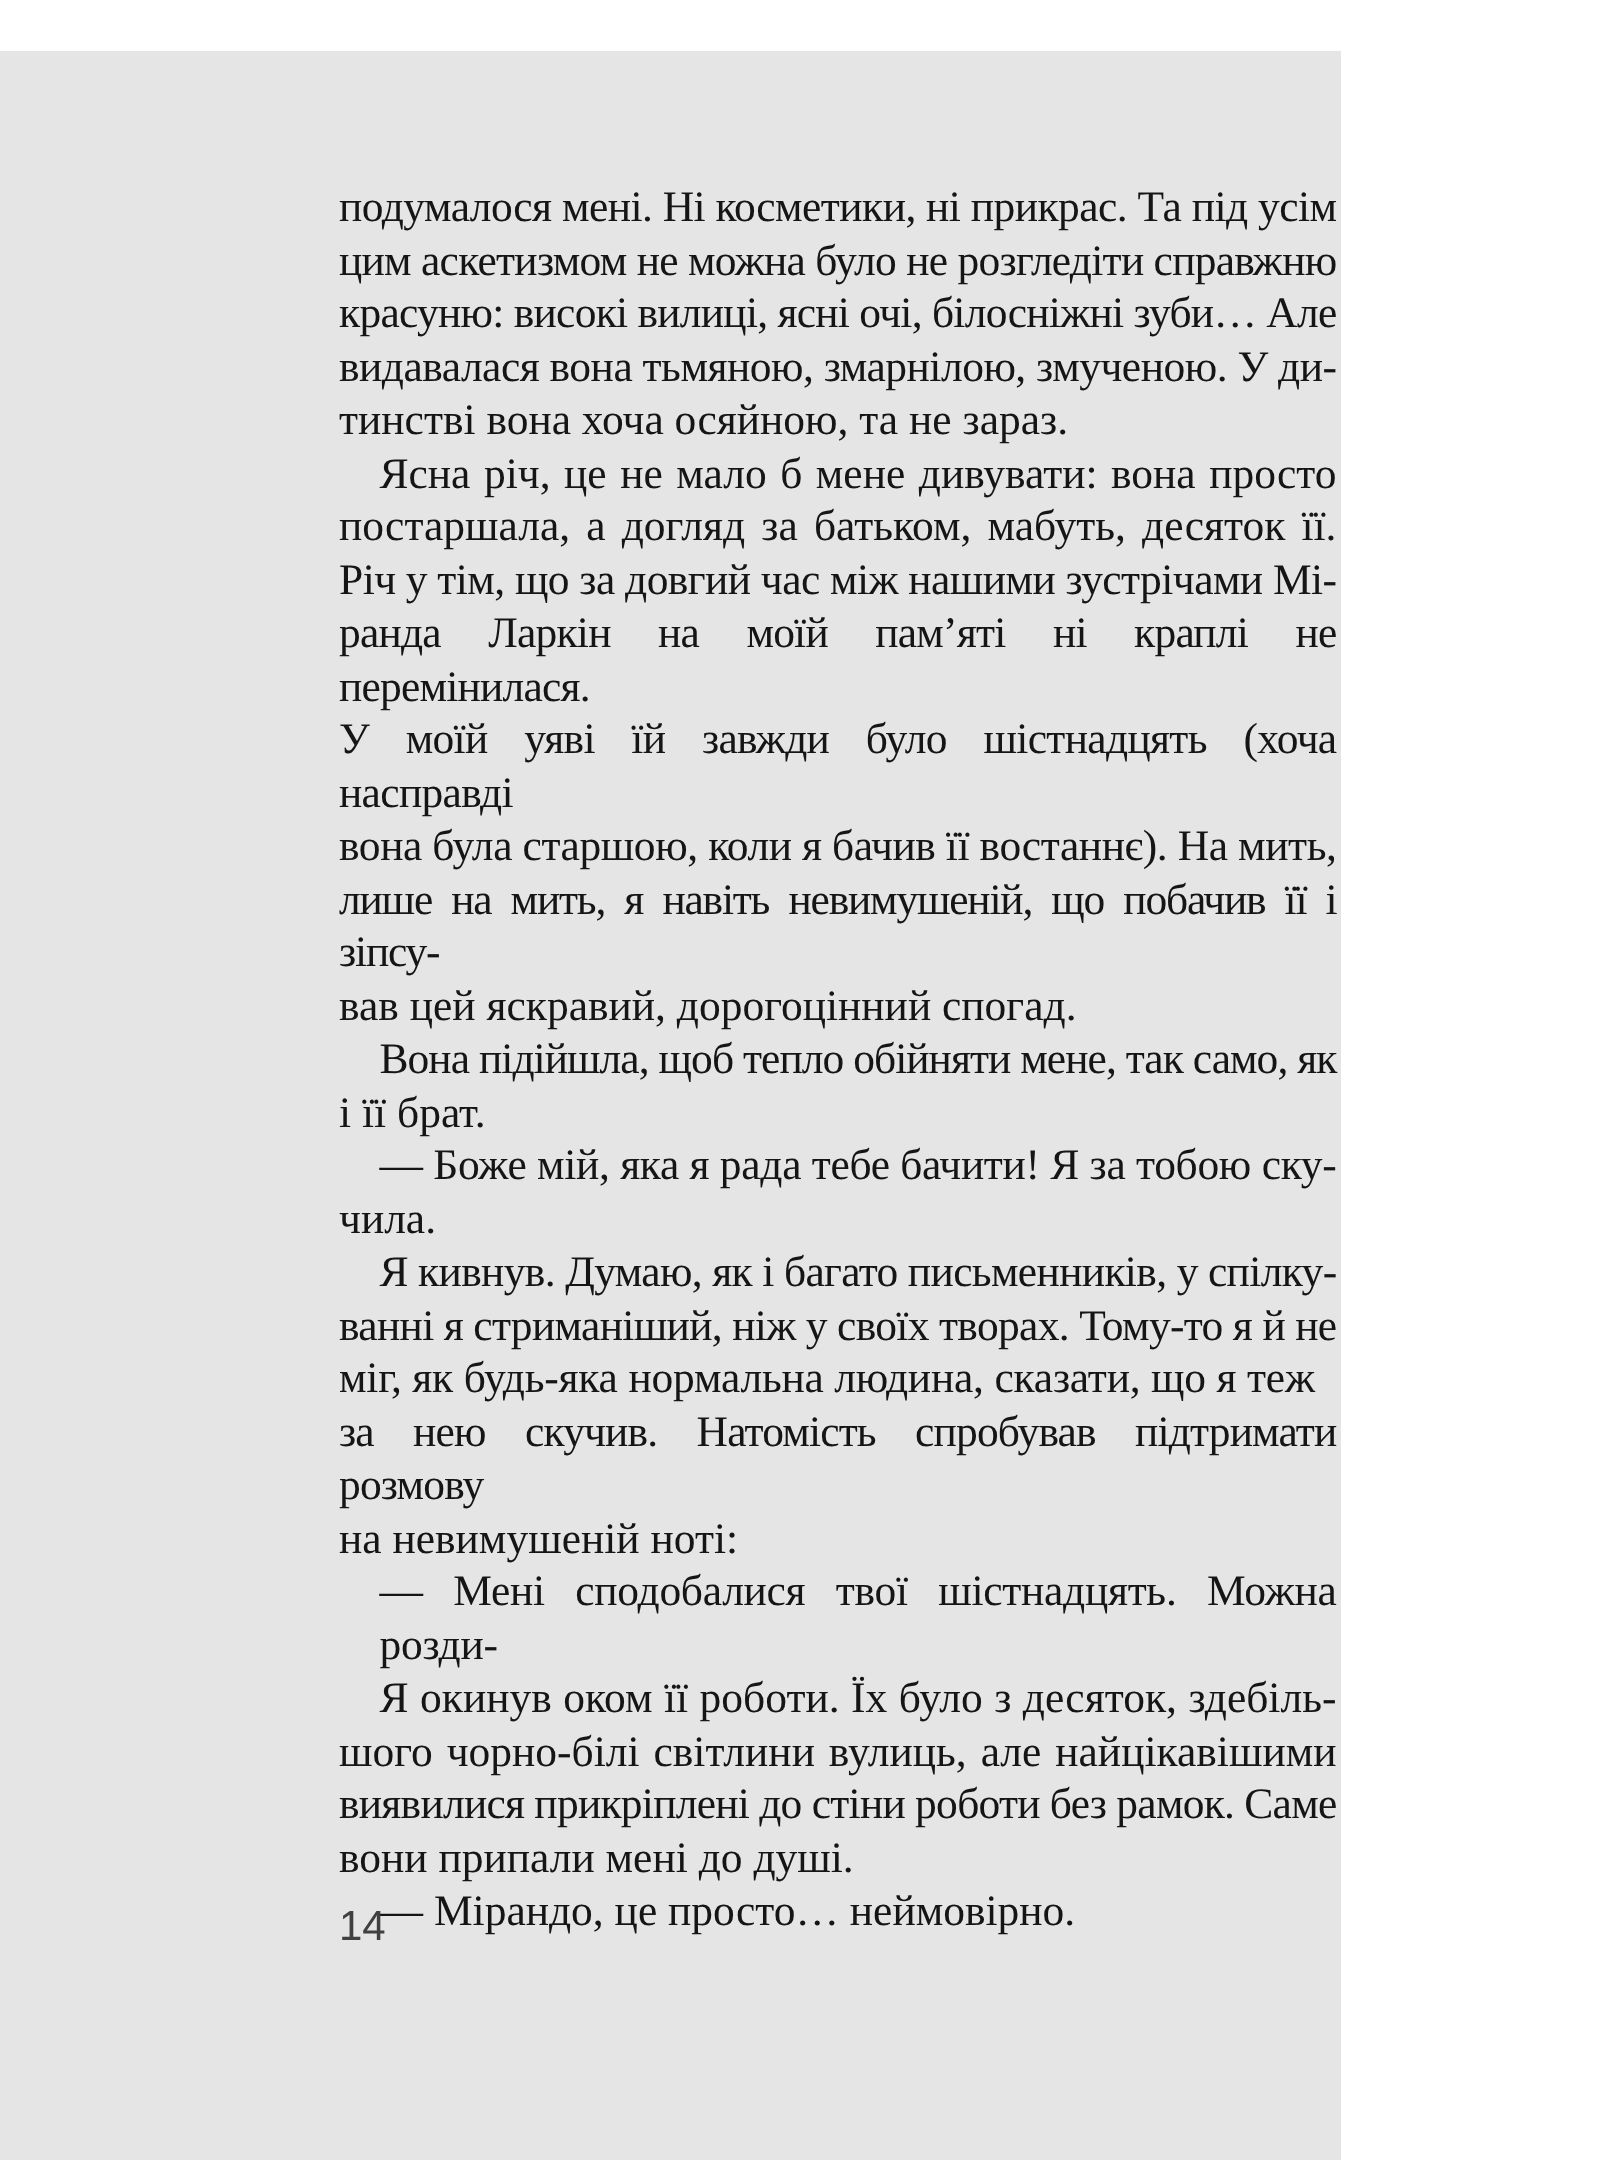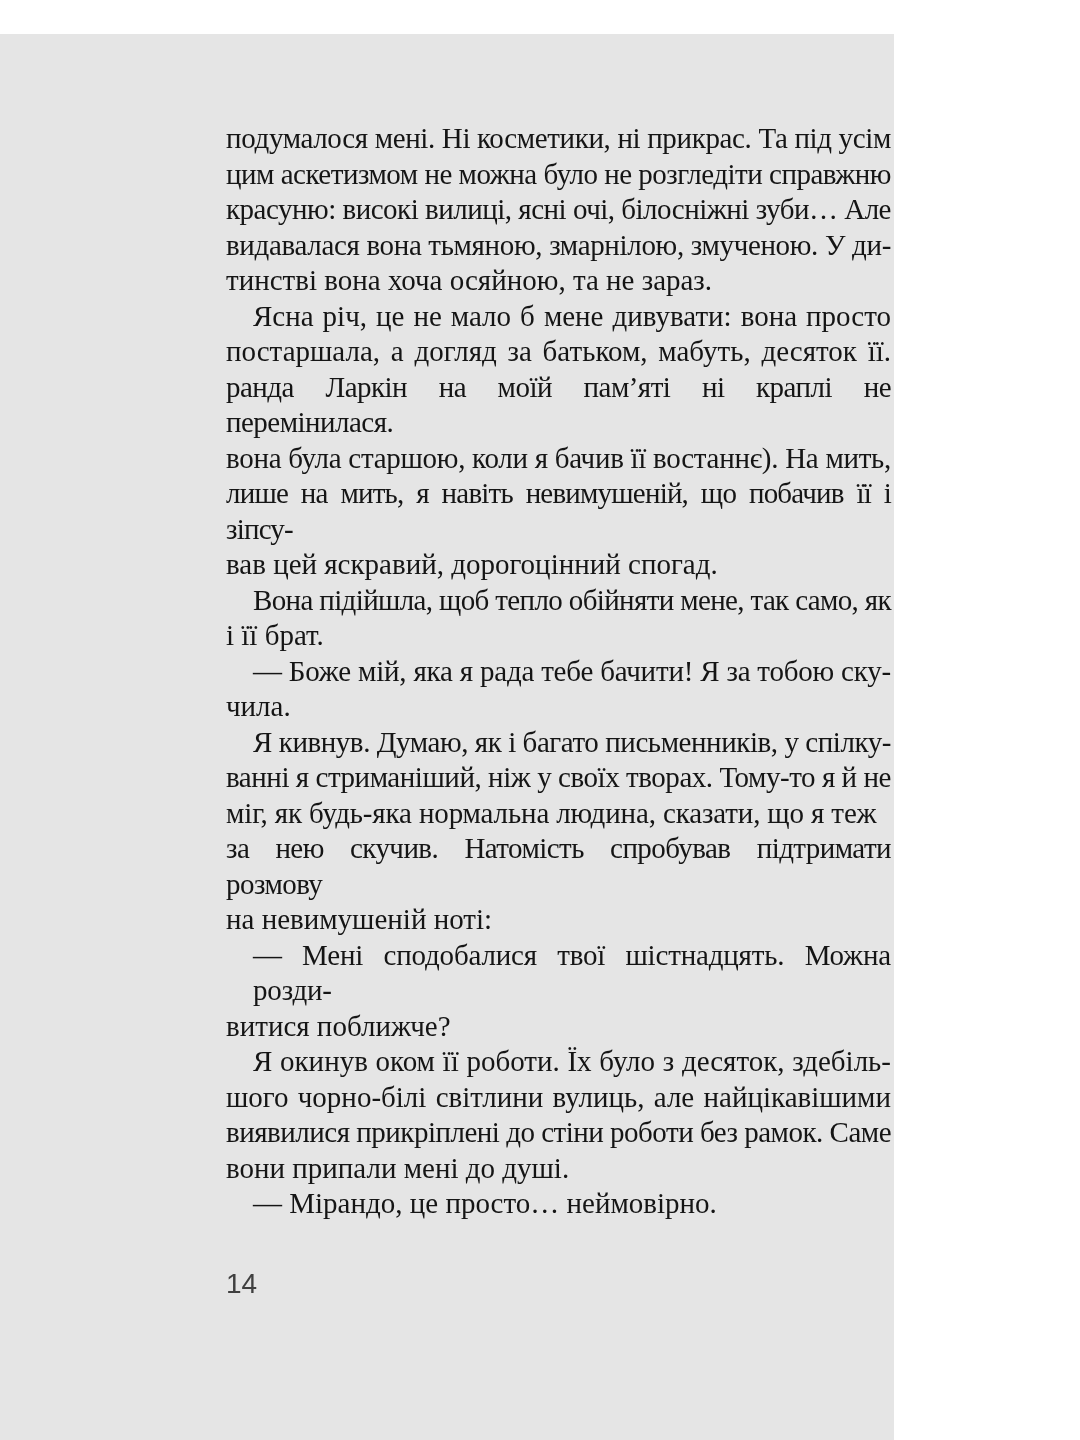--- a/index.html
+++ b/index.html
@@ -61,21 +61,23 @@
       <div class="paragraph">
         <div class="line" style="letter-spacing: -0.351px; text-align-last: left;"><span>подумалося мені. Ні косметики, ні прикрас. Та під усім</span></div>
         <div class="line" style="letter-spacing: -0.488px; text-align-last: left;"><span>цим аскетизмом не можна було не розгледіти справжню</span></div>
         <div class="line" style="letter-spacing: -0.495px; text-align-last: left;"><span>красуню: високі вилиці, ясні очі, білосніжні зуби… Але</span></div>
         <div class="line" style="letter-spacing: -0.334px; text-align-last: left;"><span>видавалася вона тьмяною, змарнілою, змученою. У ди-</span></div>
         <div class="line last"><span>тинстві вона хоча осяйною, та не зараз.</span></div>
       </div>
       <div class="paragraph">
         <div class="line indent"><span>Ясна річ, це не мало б мене дивувати: вона просто</span></div>
         <div class="line"><span>постаршала, а догляд за батьком, мабуть, десяток її.</span></div>
+        <div class="line" style="letter-spacing: -0.371px; text-align-last: left;"><span>Річ у тім, що за довгий час між нашими зустрічами Мі-</span></div>
         <div class="line" style="letter-spacing: -0.52px; text-align-last: left;"><span>ранда Ларкін на моїй пам’яті ні краплі не перемінилася.</span></div>
+        <div class="line" style="letter-spacing: -0.44px; text-align-last: left;"><span>У моїй уяві їй завжди було шістнадцять (хоча насправді</span></div>
         <div class="line" style="letter-spacing: -0.278px; text-align-last: left;"><span>вона була старшою, коли я бачив її востаннє). На мить,</span></div>
         <div class="line" style="letter-spacing: -0.798px; text-align-last: left;"><span>лише на мить, я навіть невимушеній, що побачив її і зіпсу-</span></div>
         <div class="line last"><span>вав цей яскравий, дорогоцінний спогад.</span></div>
       </div>
       <div class="paragraph">
         <div class="line indent" style="letter-spacing: -0.636px; text-align-last: left;"><span>Вона підійшла, щоб тепло обійняти мене, так само, як</span></div>
         <div class="line last"><span>і її брат.</span></div>
       </div>
       <div class="paragraph">
         <div class="line indent" style="letter-spacing: -0.204px; text-align-last: left;"><span>— Боже мій, яка я рада тебе бачити! Я за тобою ску-</span></div>
@@ -83,21 +85,20 @@
       </div>
       <div class="paragraph">
         <div class="line indent" style="letter-spacing: -0.435px; text-align-last: left;"><span>Я кивнув. Думаю, як і багато письменників, у спілку-</span></div>
         <div class="line" style="letter-spacing: -0.448px; text-align-last: left;"><span>ванні я стриманіший, ніж у своїх творах. Тому-то я й не</span></div>
         <div class="line" style="letter-spacing: -0.139px; text-align-last: left;"><span>міг, як будь-яка нормальна людина, сказати, що я </span><span class="em">теж</span></div>
         <div class="line" style="letter-spacing: -0.554px; text-align-last: left;"><span class="em">за нею скучив</span><span>. Натомість спробував підтримати розмову</span></div>
         <div class="line last"><span>на невимушеній ноті:</span></div>
       </div>
       <div class="paragraph">
         <div class="line indent" style="letter-spacing: -0.182px; text-align-last: left;"><span>— Мені сподобалися твої шістнадцять. Можна розди-</span></div>
-        <div class="line last"><span>витися поближче?</span></div>
       </div>
       <div class="paragraph">
         <div class="line indent"><span>Я окинув оком її роботи. Їх було з десяток, здебіль-</span></div>
         <div class="line"><span>шого чорно-білі світлини вулиць, але найцікавішими</span></div>
         <div class="line" style="letter-spacing: -0.497px; text-align-last: left;"><span>виявилися прикріплені до стіни роботи без рамок. Саме</span></div>
         <div class="line last"><span>вони припали мені до душі.</span></div>
       </div>
       <div class="paragraph">
         <div class="line last indent"><span>— Мірандо, це просто… неймовірно.</span></div>
       </div>

